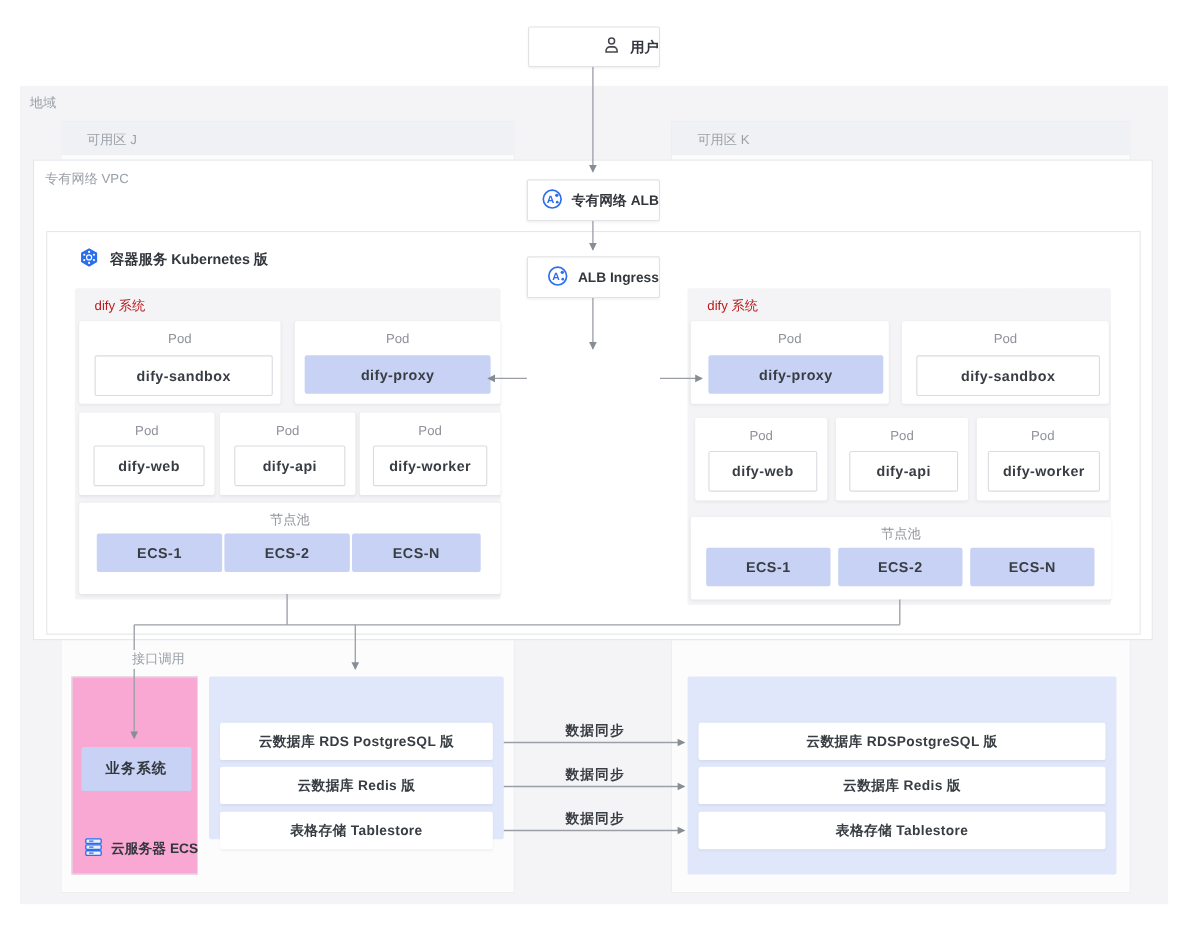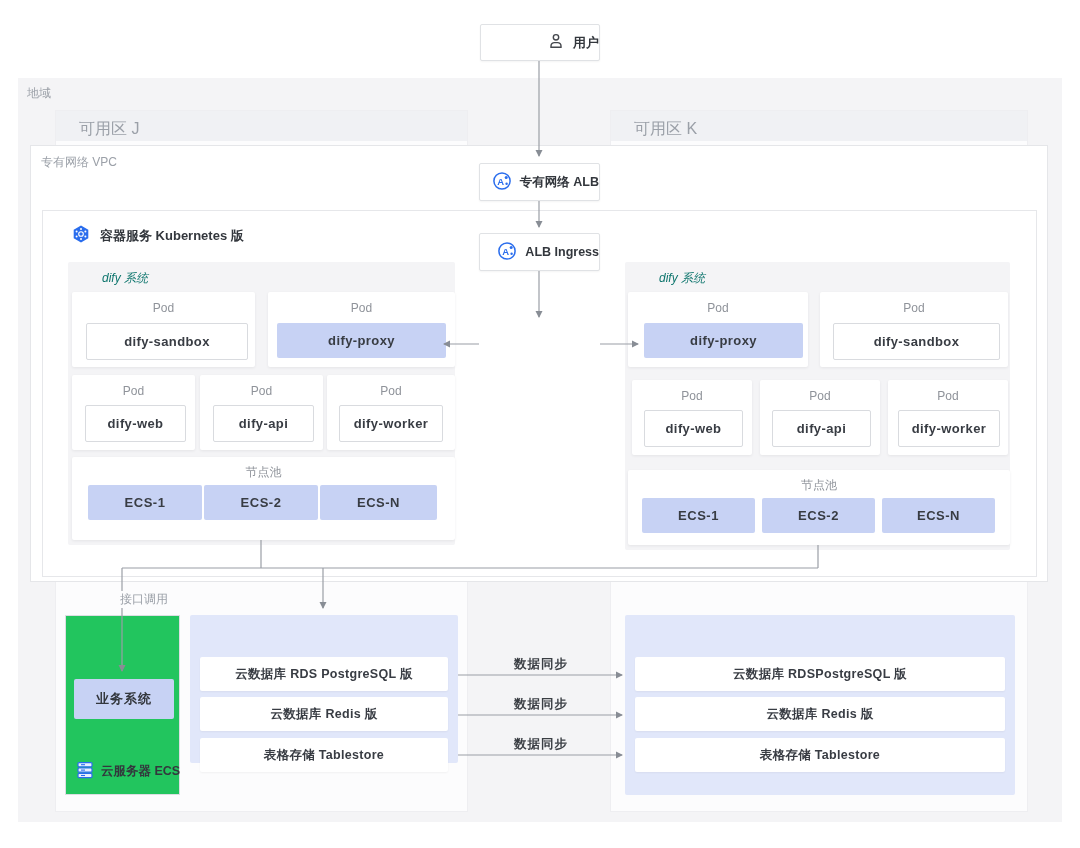--- a/index.html
+++ b/index.html
@@ -3,42 +3,42 @@
 <meta charset="utf-8">
 <style>
   html,body{margin:0;padding:0;background:#fff;}
   .canvas{position:relative;width:1080px;height:848px;background:#fff;overflow:hidden;
           font-family:"Liberation Sans","DejaVu Sans",sans-serif;}
   .abs{position:absolute;box-sizing:border-box;}
   
   .region{background:#f4f4f6;z-index:1;}
   .zone{background:#fcfcfd;border:1px solid #eeeef1;z-index:2;}
   .zone-head{position:absolute;left:0;top:0;right:0;height:30px;background:#f0f1f4;}
-  .zone-label{position:absolute;left:23px;top:8px;font-size:16px;color:#9ba0a8;text-align:center;}
+  .zone-label{position:absolute;left:23px;top:8px;font-size:12px;color:#9ba0a8;text-align:center;}
   .vpc{background:#ffffff;border:1px solid #e5e6e9;z-index:3;}
   .k8s{background:#ffffff;border:1px solid #e6e7ea;z-index:4;}
   .panel{background:#f4f4f6;z-index:5;border-radius:2px;}
-  .panel-label{position:absolute;left:34px;top:8px;font-size:12px;color:#0f766e;font-style:italic;}
+  .panel-label{position:absolute;left:18px;top:8px;font-size:12px;color:#b91c1c;}
   .gray-label{font-size:12px;color:#9ba0a8;}
   
   .card{background:#fff;border-radius:2px;box-shadow:0 1px 3px rgba(31,35,41,.07);z-index:6;}
   .pod-label{position:absolute;left:0;right:0;top:9px;text-align:center;font-size:12px;color:#8f939a;}
   .inner-box{position:absolute;height:35px;background:#fff;border:1px solid #d9dbdf;border-radius:2px;
              display:flex;align-items:center;justify-content:center;
              font-size:13px;font-weight:600;color:#383c43;letter-spacing:.4px;}
   .inner-box.blue{background:#c7d2f4;border:none;}
   .node-box{position:absolute;height:35px;background:#c7d2f4;border-radius:2px;top:28px;
             display:flex;align-items:center;justify-content:center;
             font-size:13px;font-weight:600;color:#383c43;letter-spacing:.5px;}
   
   .flow-box{background:#fff;border:1px solid #e0e2e5;border-radius:2px;z-index:8;
             display:flex;align-items:center;justify-content:flex-end;gap:8px;
             font-size:12.5px;font-weight:600;color:#33373d;box-shadow:0 1px 2px rgba(31,35,41,.05);}
   
-  .api-box{background:#22c55e;border:1px solid #dcdee2;z-index:6;}
+  .api-box{background:#f9a8d4;border:1px solid #dcdee2;z-index:6;}
   .blue-chip{position:absolute;background:#c7d2f4;border-radius:2px;display:flex;align-items:center;
              justify-content:center;font-size:13px;font-weight:600;color:#33373d;letter-spacing:1px;}
   .db-container{background:#e1e7fa;border-radius:2px;z-index:6;}
   .db-row{position:absolute;height:34px;background:#fff;border-radius:2px;
           box-shadow:0 1px 2px rgba(31,35,41,.05);display:flex;align-items:center;justify-content:center;
           font-size:12.5px;font-weight:600;color:#383c43;letter-spacing:.3px;}
   .sync-label{position:absolute;font-size:12.5px;font-weight:600;color:#3a3e44;z-index:10;letter-spacing:1px;}
   .k8s-title{position:absolute;left:28px;top:13px;display:flex;align-items:center;gap:9px;
              font-size:13px;font-weight:600;color:#33373d;}
   .ecs-legend{position:absolute;display:flex;align-items:center;gap:7px;

